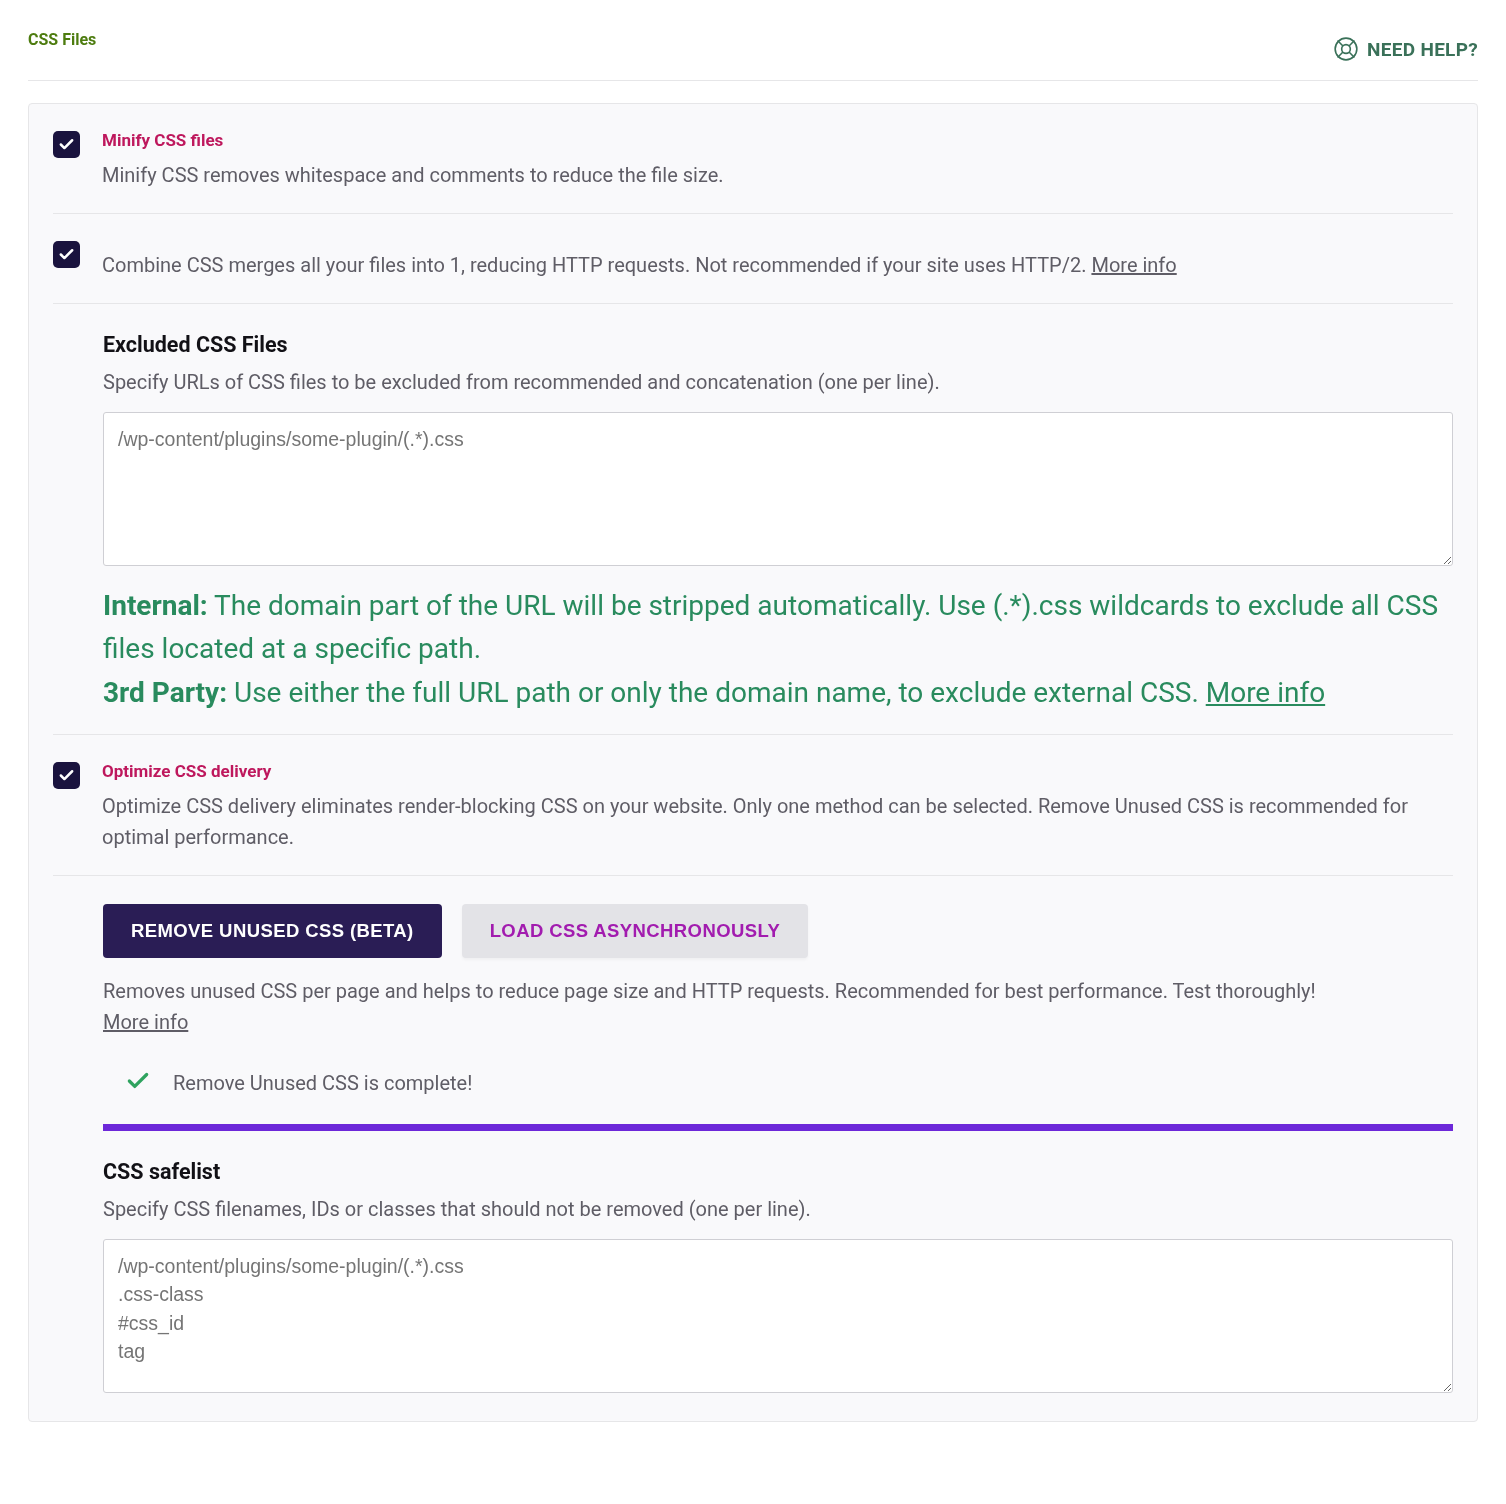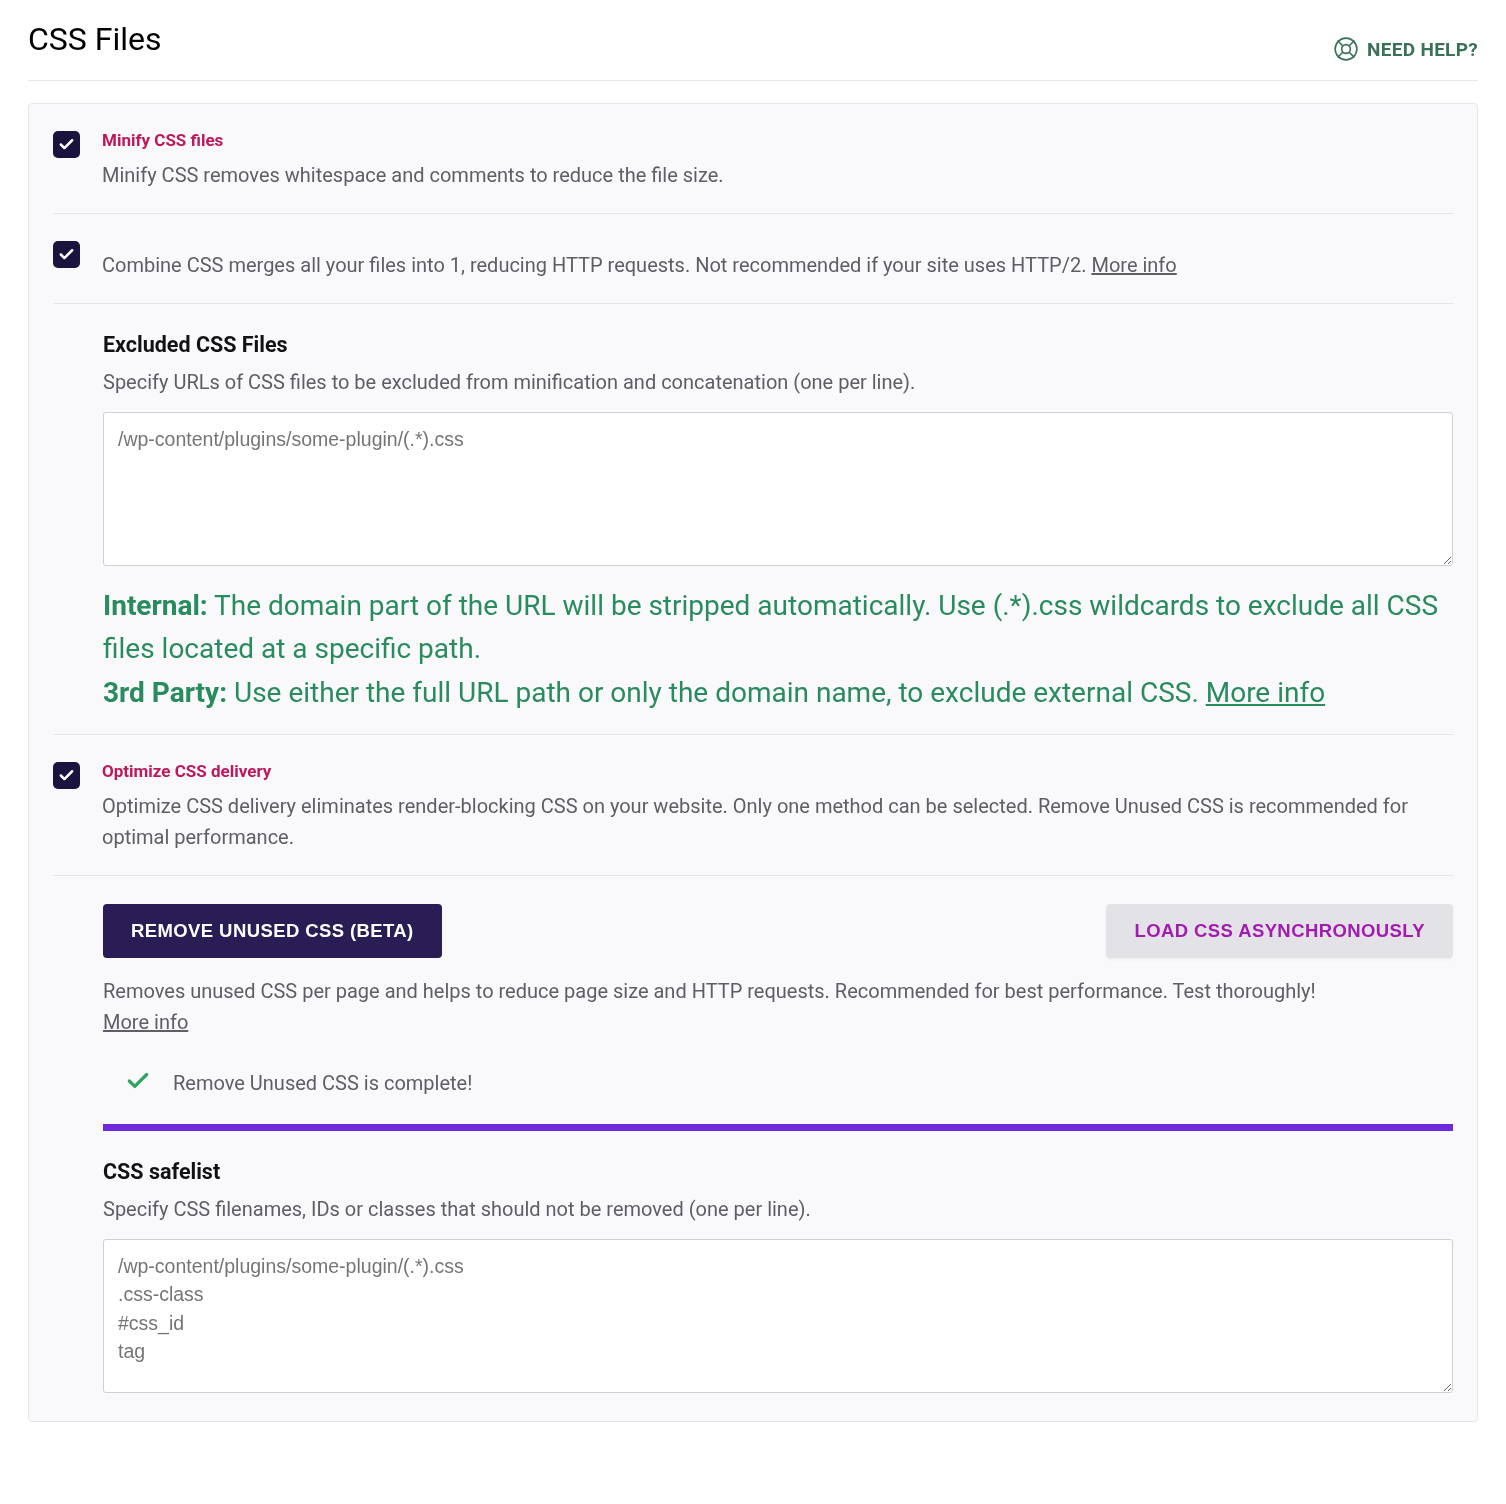--- a/index.html
+++ b/index.html
@@ -12,23 +12,23 @@
   }
   .header-row {
     display: flex;
     justify-content: space-between;
     align-items: center;
     padding-bottom: 18px;
     border-bottom: 1px solid #e6e6e8;
     margin-bottom: 22px;
   }
   .section-title {
-    color: #000000;
-    font-size: 32px;
-    font-weight: 400;
+    color: #4d7c0f;
+    font-size: 16px;
+    font-weight: 700;
   }
   .help-link {
     display: inline-flex;
     align-items: center;
     gap: 8px;
     color: #3a7159;
     font-weight: 700;
     font-size: 19px;
     letter-spacing: 0.3px;
     text-decoration: none;
@@ -118,23 +118,22 @@
   }
   .hint .lead { font-weight: 700; }
   .more-info {
     color: #5f5d66;
     text-decoration: underline;
     cursor: pointer;
   }
   .hint .more-info { color: #298b5e; }
   .tab-row {
     display: flex;
-    gap: 0;
+    gap: 20px;
     margin-bottom: 18px;
-    justify-content: space-between;
   }
   .tab {
     padding: 16px 28px;
     font-size: 18.5px;
     font-weight: 800;
     letter-spacing: 0.4px;
     border-radius: 4px;
     cursor: pointer;
     border: none;
   }
@@ -209,21 +208,21 @@
     <div class="option-body">
       <div class="option-desc">
         <span>Combine CSS merges all your files into 1, reducing HTTP requests. Not recommended if your site uses HTTP/2.</span>
         <a class="more-info">More info</a>
       </div>
     </div>
   </div>
 
   <div class="subsection">
     <div class="sub-title">Excluded CSS Files</div>
-    <div class="sub-desc">Specify URLs of CSS files to be excluded from minification and concatenation (one per line).</div>
+    <div class="sub-desc">Specify URLs of CSS files to be excluded from recommended and concatenation (one per line).</div>
     <textarea id="excluded-css" placeholder="/wp-content/plugins/some-plugin/(.*).css" style=""></textarea>
     <div class="hint">
       <div>
         <span class="lead">Internal:</span><span> The domain part of the URL will be stripped automatically. Use (.*).css wildcards to exclude all CSS files located at a specific path.</span>
       </div>
       <div>
         <span class="lead">3rd Party:</span><span> Use either the full URL path or only the domain name, to exclude external CSS. </span><a class="more-info">More info</a>
       </div>
     </div>
   </div>

